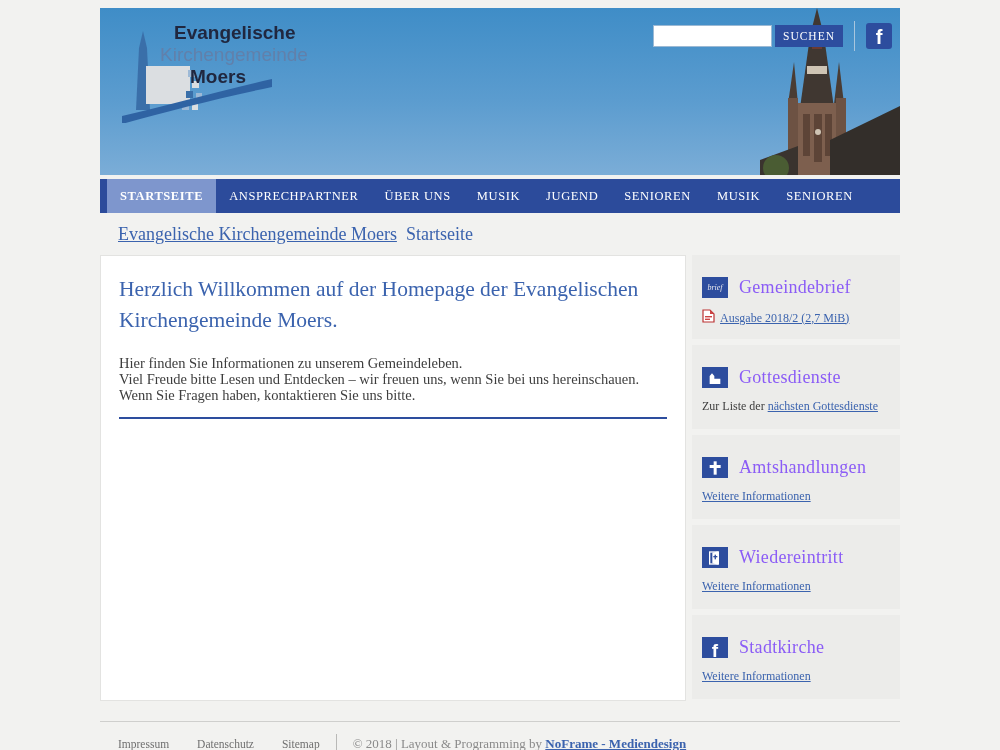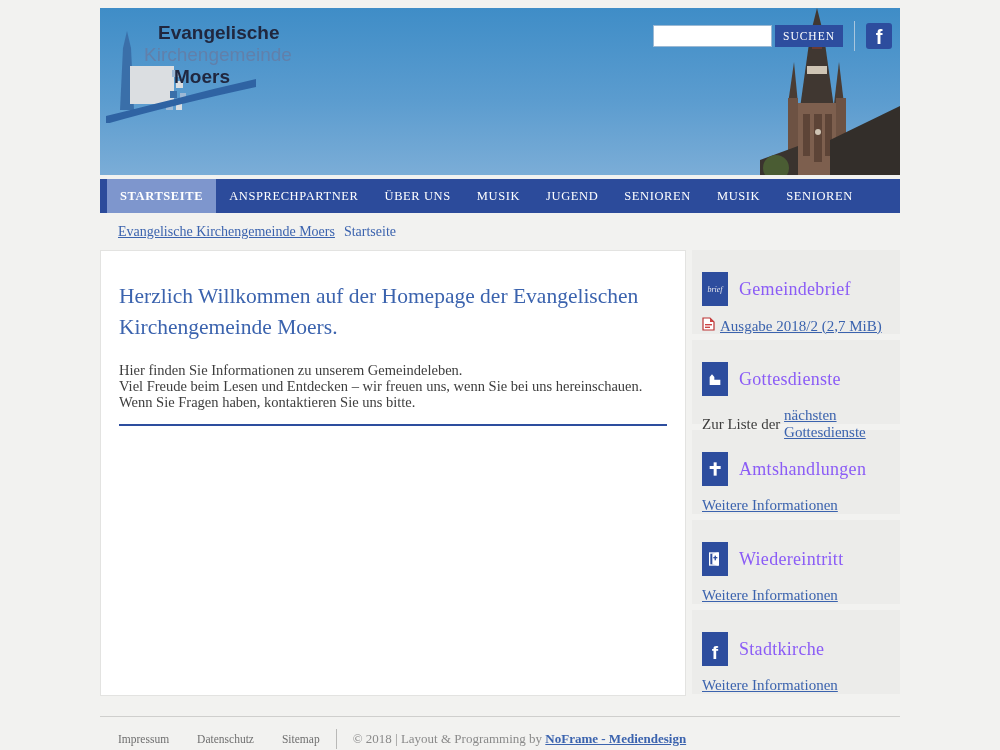--- a/index.html
+++ b/index.html
@@ -4,21 +4,21 @@
 <style>
   * { margin:0; padding:0; box-sizing:border-box; }
   html,body { width:1000px; height:750px; }
   body { background:#f2f2f0; font-family:"Liberation Serif", serif; overflow:hidden; }
   .wrapper { width:800px; margin:0 auto; }
 
   
   .header { position:relative; margin-top:8px; height:167px;
             background:linear-gradient(180deg,#3f8dc7 0%,#5b9ccf 55%,#7badd7 100%); overflow:hidden; }
   .church-photo { position:absolute; right:0; bottom:0; width:140px; height:167px; }
-  .logo { position:absolute; left:4px; top:8px; width:300px; height:110px; }
+  .logo { position:absolute; left:20px; top:8px; width:300px; height:110px; }
   .logo svg { position:absolute; left:0; top:2px; }
   .logo-text { position:absolute; left:26px; top:6px; font-family:"Liberation Sans", sans-serif;
                font-size:19px; line-height:22px; white-space:nowrap; }
   .logo-line1 { margin-left:28px; color:#20273f; font-weight:bold; }
   .logo-line2 { margin-left:14px; color:#6180ab; }
   .logo-line3 { margin-left:44px; color:#20273f; font-weight:bold; }
 
   .search-area { position:absolute; top:13px; right:8px; display:flex; align-items:center; }
   .search-input { width:119px; height:22px; border:1px solid #9bb9d4; background:#fff; padding:0 5px;
                   font-size:12px; font-family:"Liberation Serif", serif; outline:none; }
@@ -29,42 +29,42 @@
              font-family:"Liberation Sans", sans-serif; font-weight:bold; font-size:20px;
              display:flex; align-items:flex-end; justify-content:center; line-height:24px; overflow:hidden; }
 
   
   .nav { margin-top:4px; height:34px; background:#2c4b9b; display:flex; align-items:stretch; padding-left:7px; }
   .nav-item { display:flex; align-items:center; padding:0 13px; color:#fff; font-size:12.5px;
               letter-spacing:0.6px; text-decoration:none; cursor:pointer; }
   .nav-item.active { background:#7e96cd; font-weight:bold; }
 
   
-  .breadcrumb { padding:11px 0 10px 18px; font-size:14px; color:#3b63ae; }
+  .breadcrumb { padding:11px 0 10px 18px; font-size:18px; color:#3b63ae; }
   .breadcrumb a { color:#3b63ae; text-decoration:underline; cursor:pointer; }
   .breadcrumb .current { margin-left:9px; text-decoration:none; }
 
   
   .main-row { display:flex; align-items:flex-start; }
-  .content-box { width:586px; height:446px; background:#fff; border:1px solid #e3e3e1; padding:30px 18px 0 18px; }
+  .content-box { width:586px; height:446px; background:#fff; border:1px solid #e3e3e1; padding:18px 18px 0 18px; }
   .page-heading { color:#3b63ae; font-size:21.5px; font-weight:normal; line-height:1.42; margin-bottom:20px; }
   .content-box p { font-size:14.5px; color:#3d3d3d; line-height:16px; }
   .blue-rule { border:none; border-top:2px solid #2d4d9e; margin-top:14px; width:100%; }
 
   
   .sidebar { width:208px; margin-left:6px; }
   .sbox { background:#ececea; height:84px; margin-bottom:6px; padding:22px 10px 0 10px; }
   .sbox-head { display:flex; align-items:center; }
-  .sicon { width:26px; height:34px; background:#2d4d9e; display:flex; align-items:center; justify-content:center;
+  .sicon { width:26px; height:21px; background:#2d4d9e; display:flex; align-items:center; justify-content:center;
            flex:0 0 26px; }
   .sicon .brief-glyph { color:#e8e8ee; font-size:8px; font-style:italic; font-family:"Liberation Serif", serif; }
   .sicon .fb-glyph { color:#fff; font-family:"Liberation Sans", sans-serif; font-weight:bold; font-size:19px;
                      line-height:20px; margin-top:7px; }
   .stitle { margin-left:11px; color:#8b5cf6; font-size:18px; letter-spacing:0.3px; white-space:nowrap; }
-  .slink-row { margin-top:11px; font-size:15px; color:#3d3d3d; display:flex; align-items:center; }
+  .slink-row { margin-top:11px; font-size:12px; color:#3d3d3d; display:flex; align-items:center; }
   .slink-row a { color:#3b63ae; text-decoration:underline; cursor:pointer; }
   .pdf-ic { margin-right:5px; flex:0 0 auto; }
 
   
   .footer-sep { border:none; border-top:1px solid #cfcfcd; margin-top:16px; }
   .footer { display:flex; align-items:center; padding:12px 0 0 18px; }
   .footer-links { display:flex; gap:28px; }
   .footer-links a { font-size:11.5px; color:#6f6f6f; text-decoration:none; cursor:pointer; }
   .footer-vdiv { width:1px; height:20px; background:#b9b9b7; margin:0 16px; }
   .copyright { font-size:13px; color:#8a8a8a; }
@@ -134,21 +134,21 @@
 
   <div class="breadcrumb">
     <a>Evangelische Kirchengemeinde Moers</a><span class="current">Startseite</span>
   </div>
 
   <div class="main-row">
     <div class="content-box">
       <h1 class="page-heading">Herzlich Willkommen auf der Homepage der Evangelischen Kirchengemeinde Moers.</h1>
       <div>
           <p>Hier finden Sie Informationen zu unserem Gemeindeleben.</p>
-          <p>Viel Freude beim Lesen und Entdecken – wir freuen uns, wenn Sie bei uns hereinschauen.</p>
+          <p>Viel Freude bitte Lesen und Entdecken – wir freuen uns, wenn Sie bei uns hereinschauen.</p>
           <p>Wenn Sie Fragen haben, kontaktieren Sie uns bitte.</p>
         </div>
       <hr class="blue-rule">
     </div>
 
     <div class="sidebar">
         <div class="sbox">
           <div class="sbox-head">
             <span class="sicon">
               <span class="brief-glyph">brief</span>

